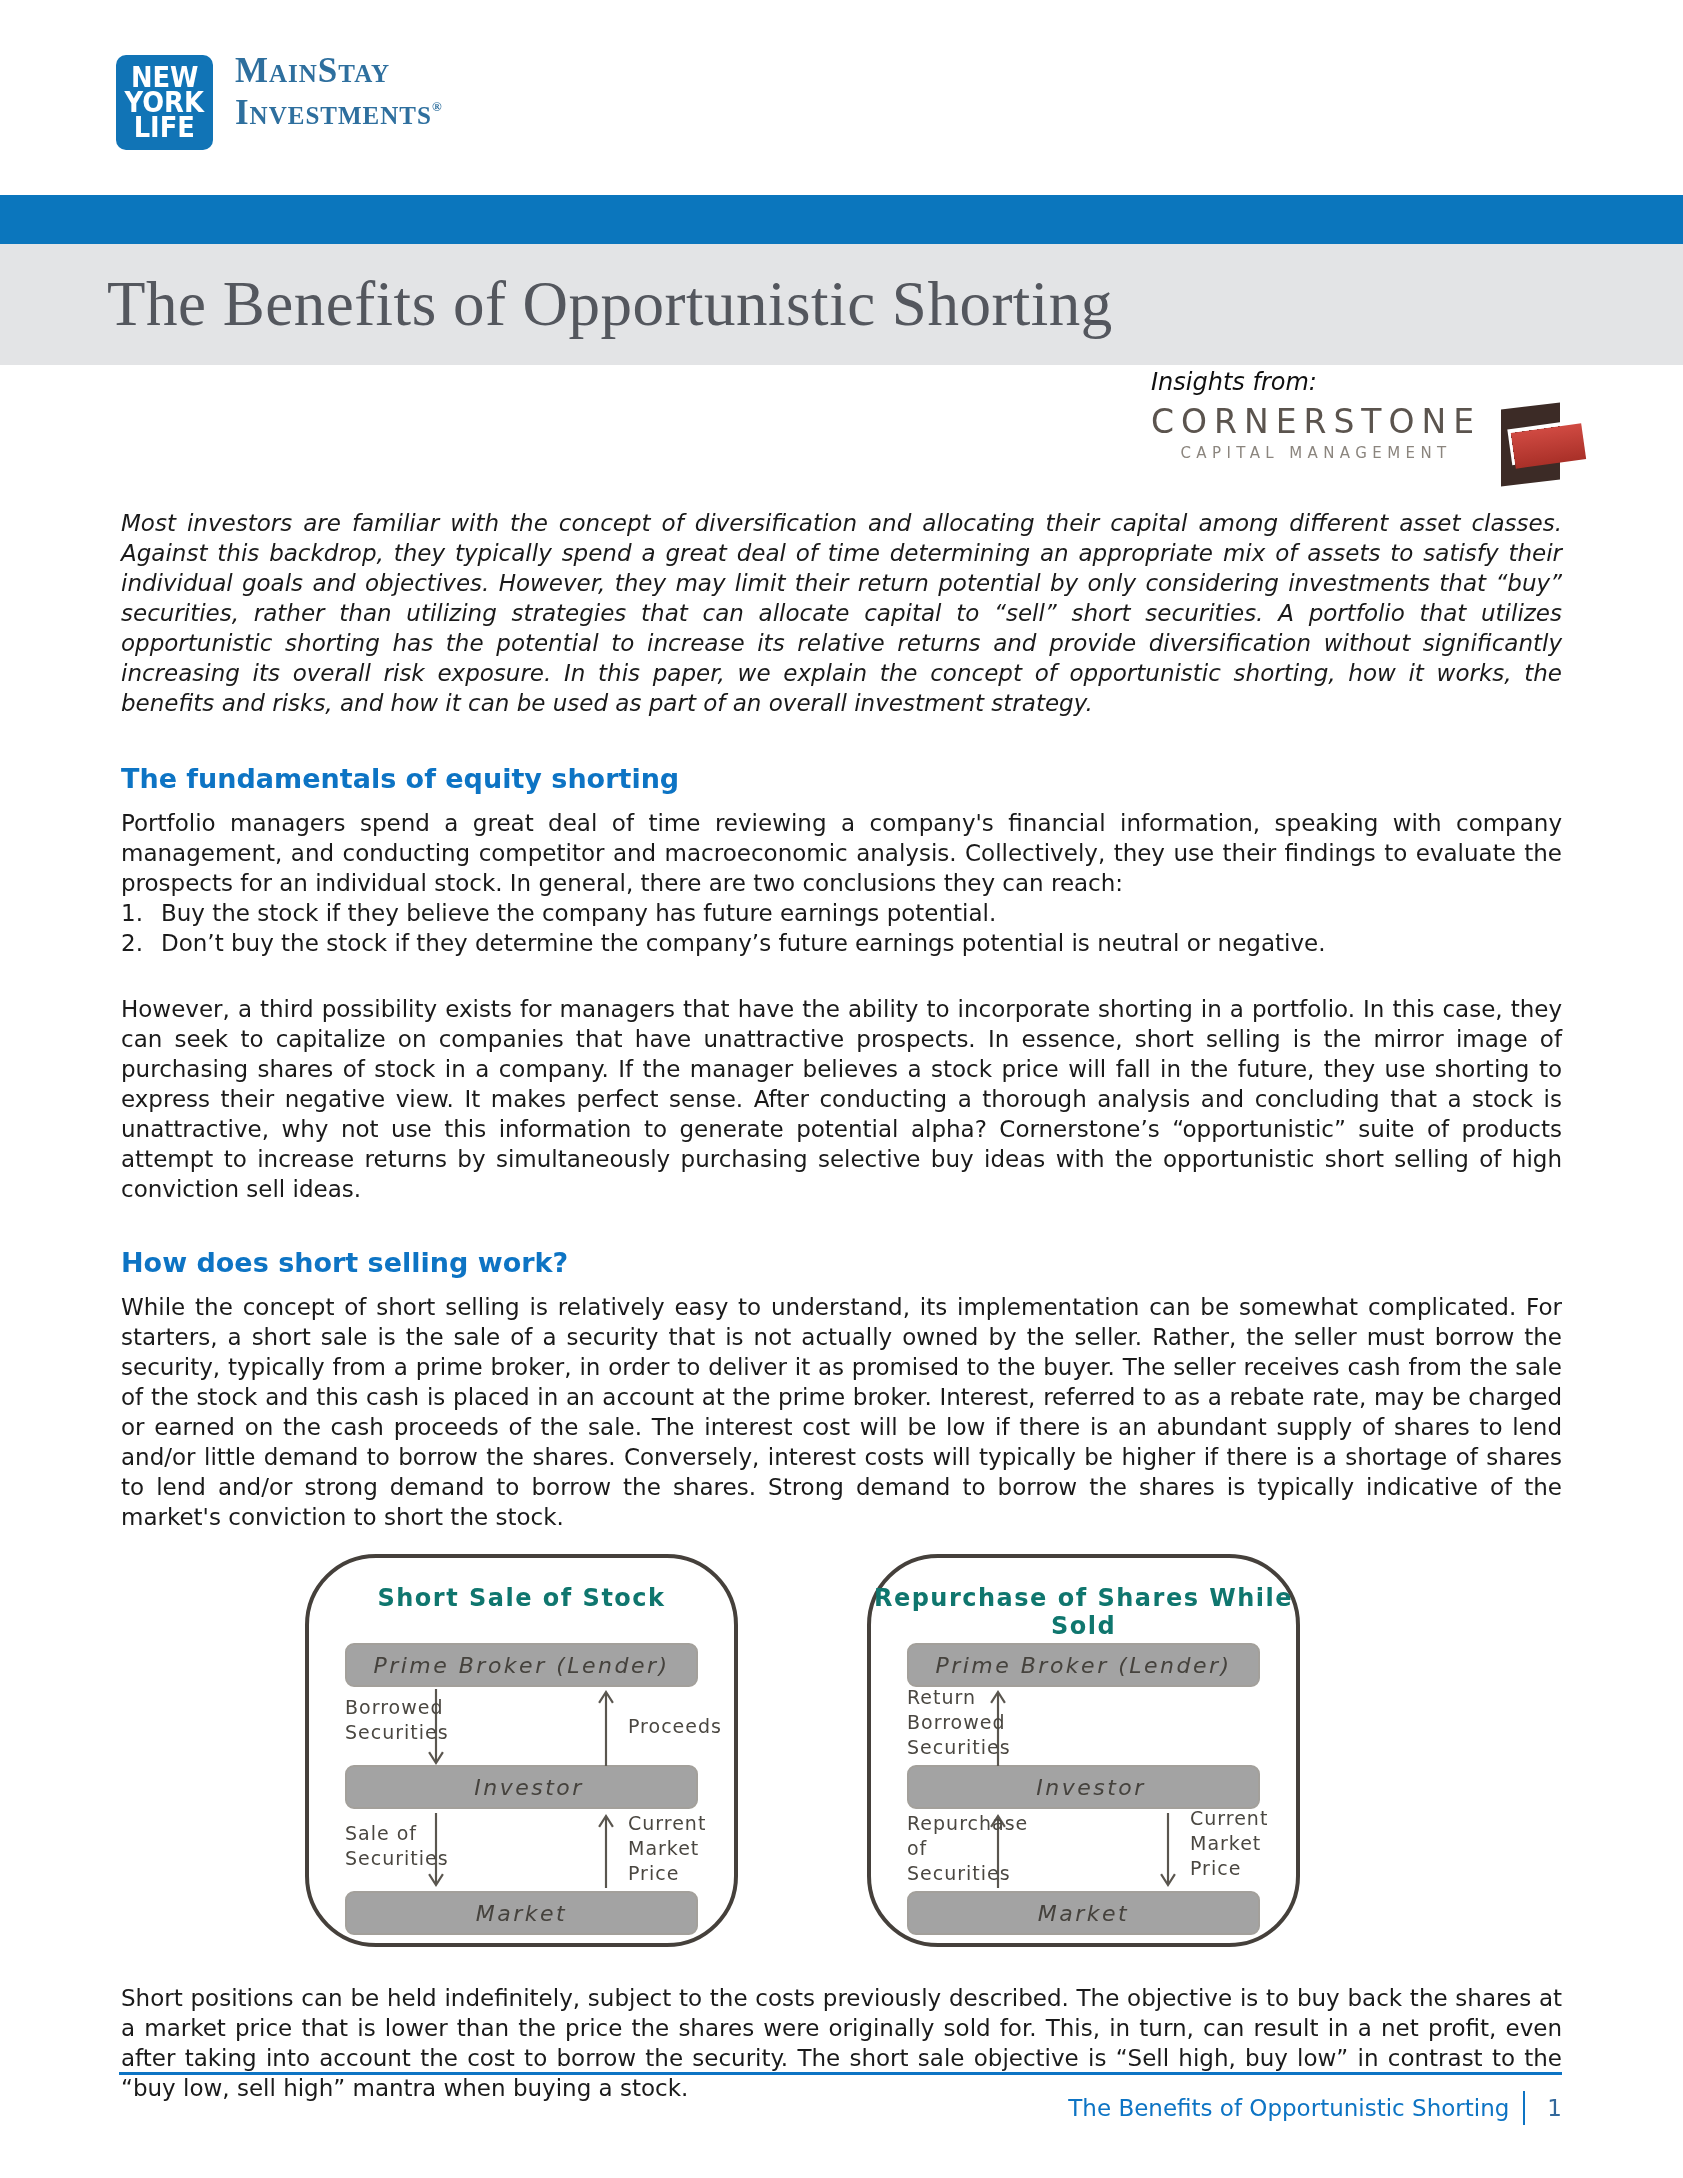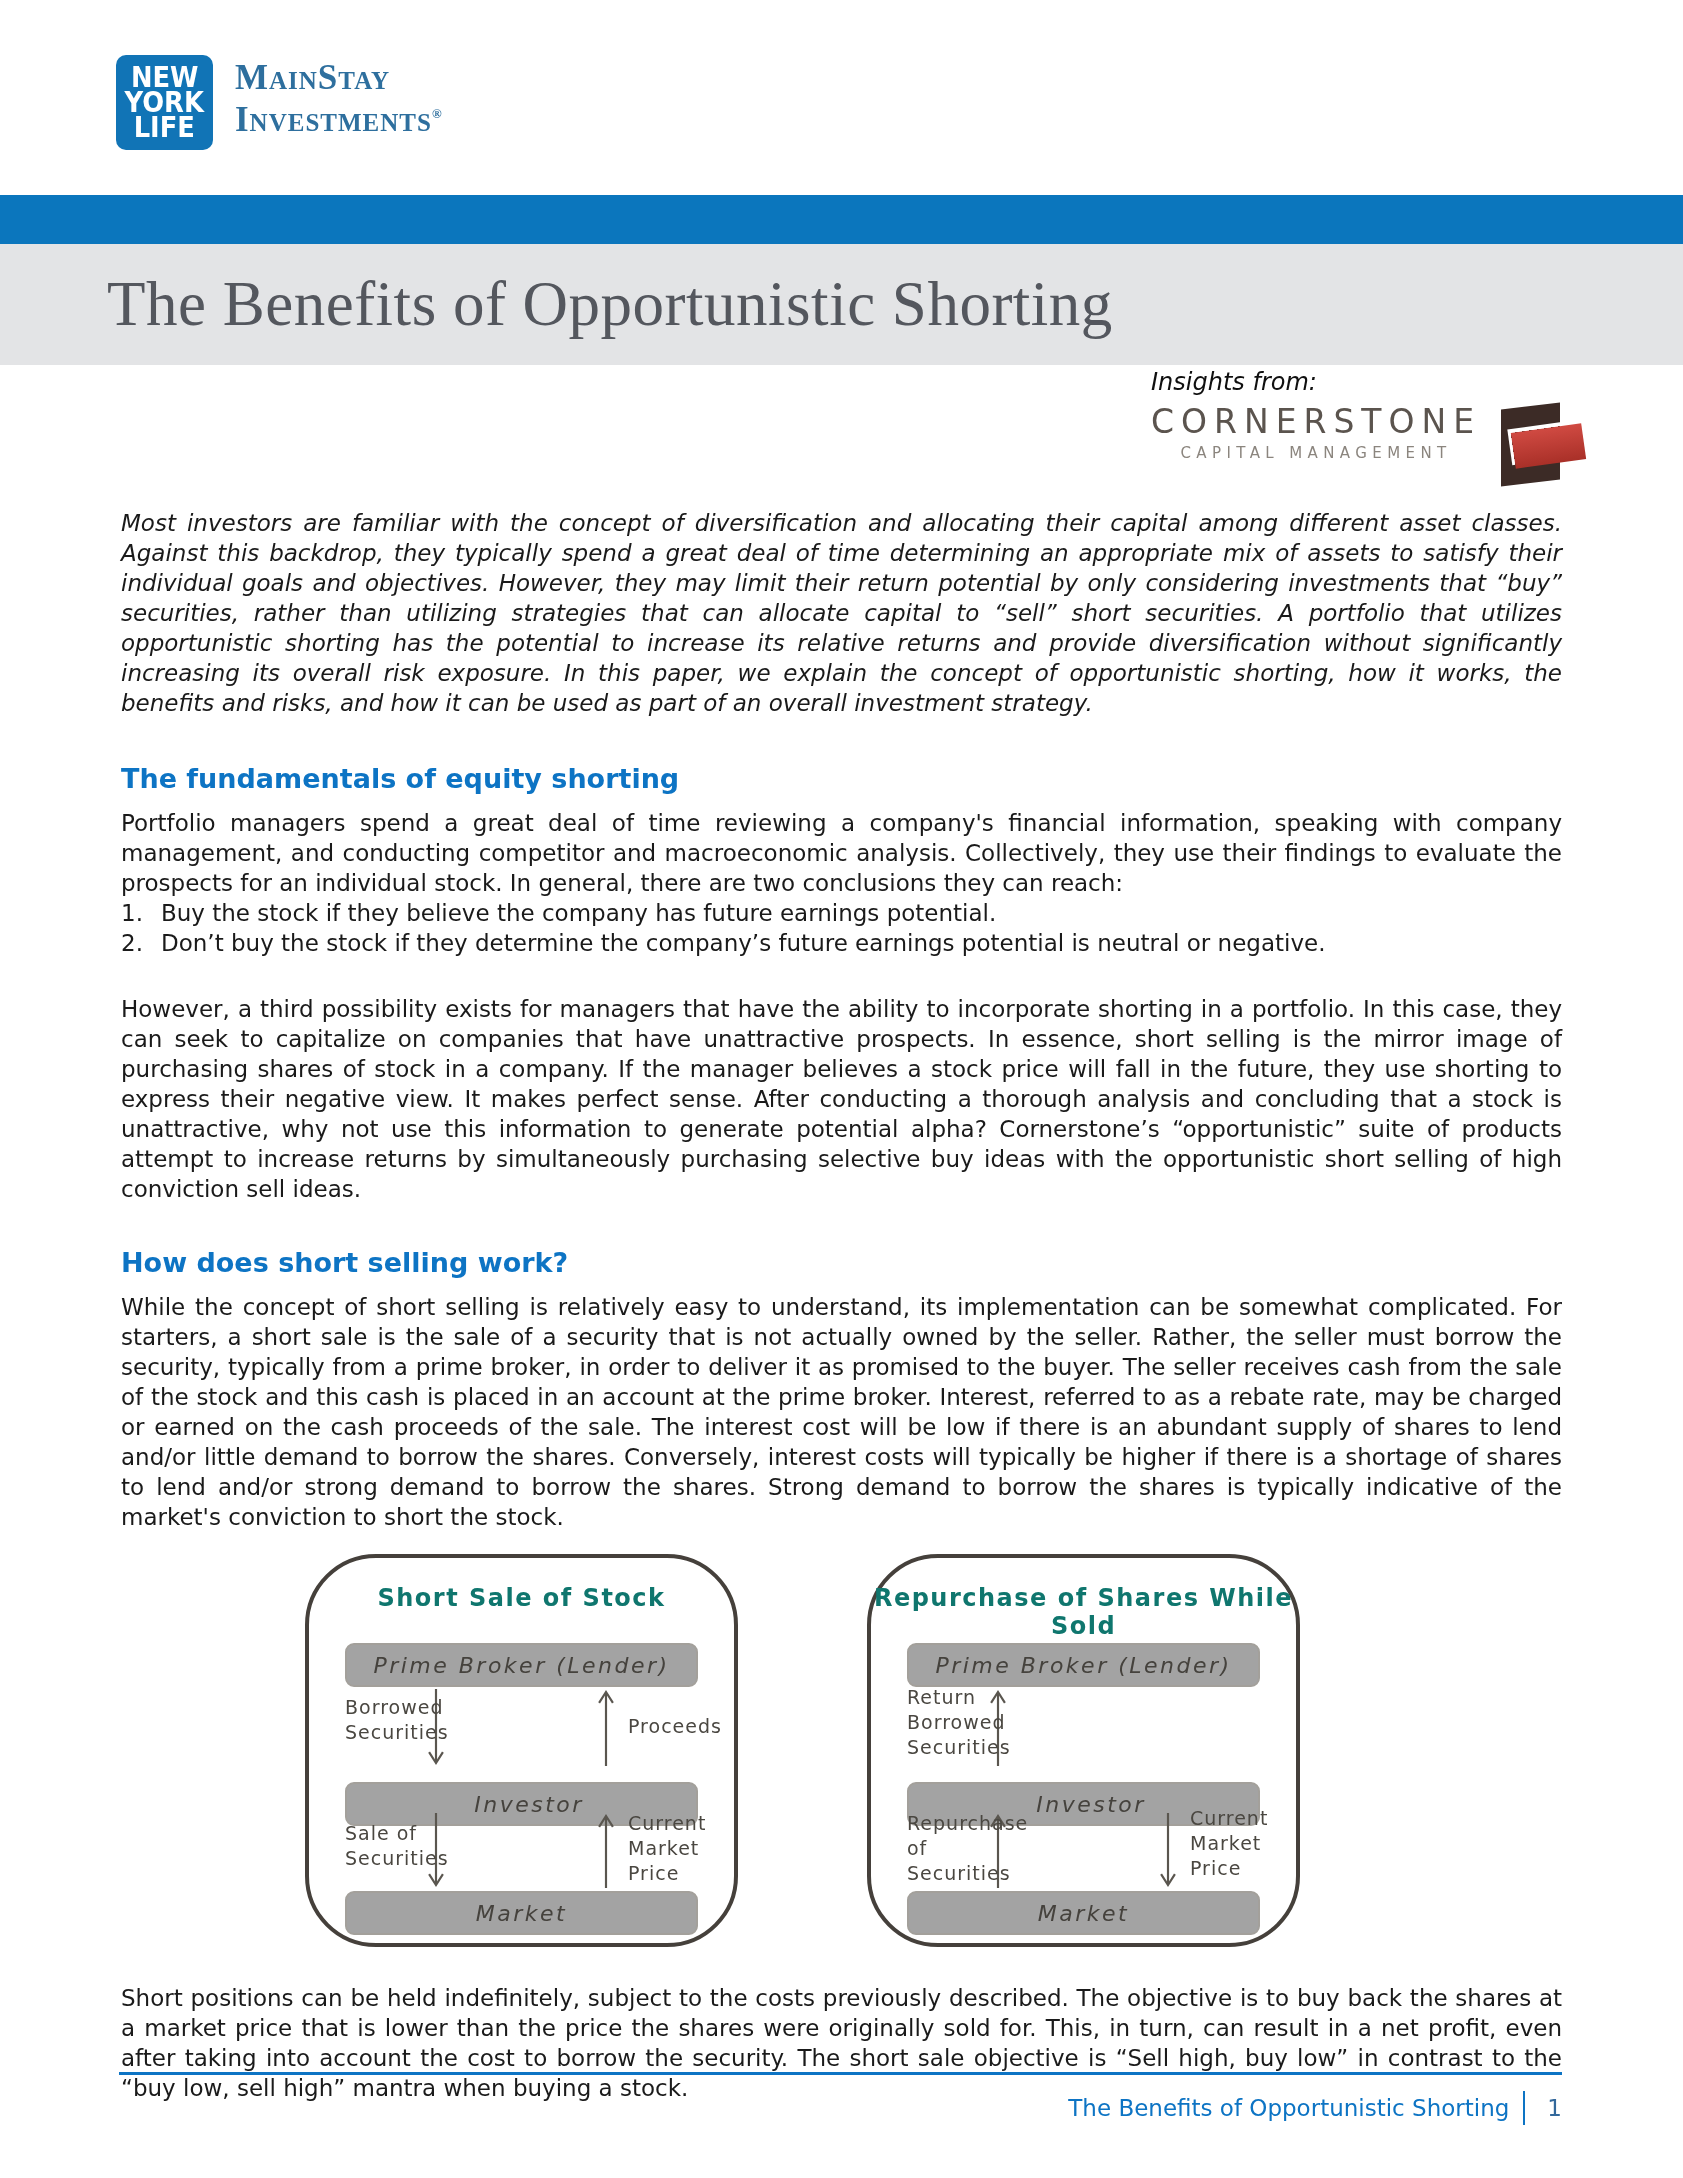--- a/index.html
+++ b/index.html
@@ -13,21 +13,21 @@
   }
   
   .nyl-mark{
     position:absolute;left:116px;top:55px;width:97px;height:95px;
     background:#1174b6;border-radius:10px;
     display:flex;flex-direction:column;align-items:center;justify-content:center;
     color:#ffffff;font-weight:bold;font-size:28px;line-height:0.9;
   }
   .nyl-mark .ln{transform:scaleX(0.92);letter-spacing:0px;}
   .brand{
-    position:absolute;left:235px;top:60px;
+    position:absolute;left:235px;top:53px;
     font-family:"Liberation Serif",serif;font-weight:bold;
     font-variant:small-caps;color:#2e6f9e;letter-spacing:1px;
   }
   .brand-line1{font-size:35px;line-height:36px;}
   .brand-line2{font-size:35px;line-height:36px;}
   .brand sup{font-size:13px;font-variant:normal;}
   .blue-bar{position:absolute;left:0;top:195px;width:1683px;height:49px;background:#0b76bd;}
   .title-band{
     position:absolute;left:0;top:244px;width:1683px;height:121px;
     background:#e3e4e6;display:flex;align-items:center;
@@ -68,21 +68,21 @@
   .diagram{
     position:relative;width:433px;height:393px;box-sizing:border-box;
     border:4px solid #45403b;border-radius:71px;background:#ffffff;
   }
   .d-title{position:absolute;top:26px;left:0;right:0;text-align:center;
     font-weight:bold;font-size:24px;letter-spacing:1.5px;color:#0f766e;}
   .d-box{position:absolute;left:36px;right:36px;height:44px;box-sizing:border-box;
     border:2px solid #a3a09b;border-radius:9px;background:#a3a3a3;
     display:flex;align-items:center;justify-content:center;
     font-size:22px;letter-spacing:2.5px;color:#45423d;font-style:italic;}
-  .d-box.b0{top:85px;} .d-box.b1{top:224px;padding-left:15px;} .d-box.b2{top:333px;}
+  .d-box.b0{top:85px;} .d-box.b1{top:207px;padding-left:15px;} .d-box.b2{top:333px;}
   .d-arrow{position:absolute;}
   .d-label{position:absolute;white-space:pre-line;font-size:19px;line-height:25px;
     color:#4a4741;letter-spacing:1px;}
   
   .footer-rule{position:absolute;left:119px;top:2072px;width:1443px;height:3px;background:#0d74c4;}
   .footer-line{position:absolute;left:119px;top:2091px;width:1443px;
     display:flex;justify-content:flex-end;align-items:center;}
   .footer-title{color:#0d74c4;font-size:23px;}
   .footer-sep{display:inline-block;width:2px;height:34px;background:#0d74c4;margin:0 22px 0 14px;}
   .footer-page{color:#33689b;font-size:23px;}

